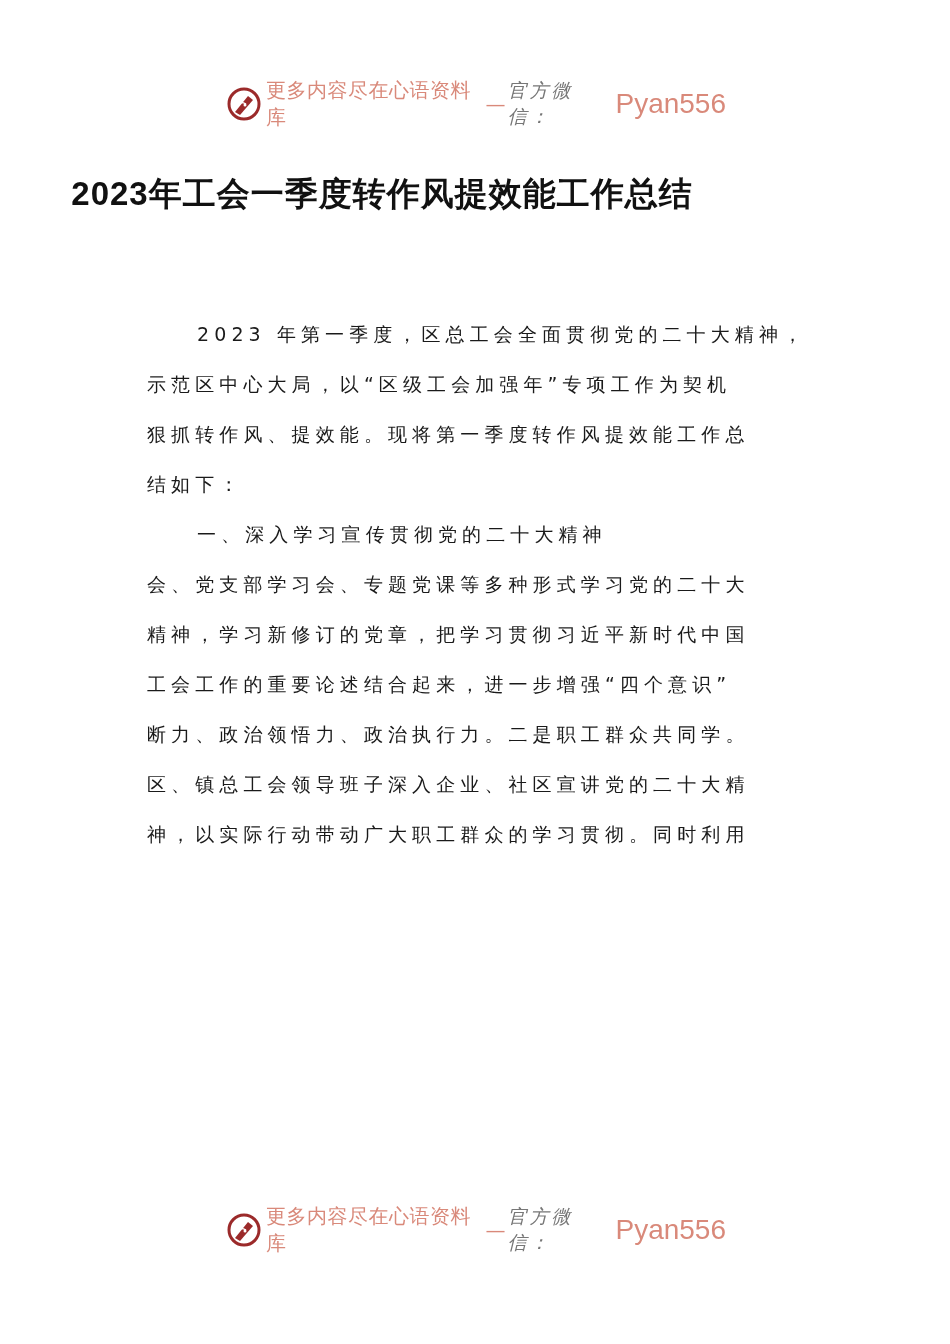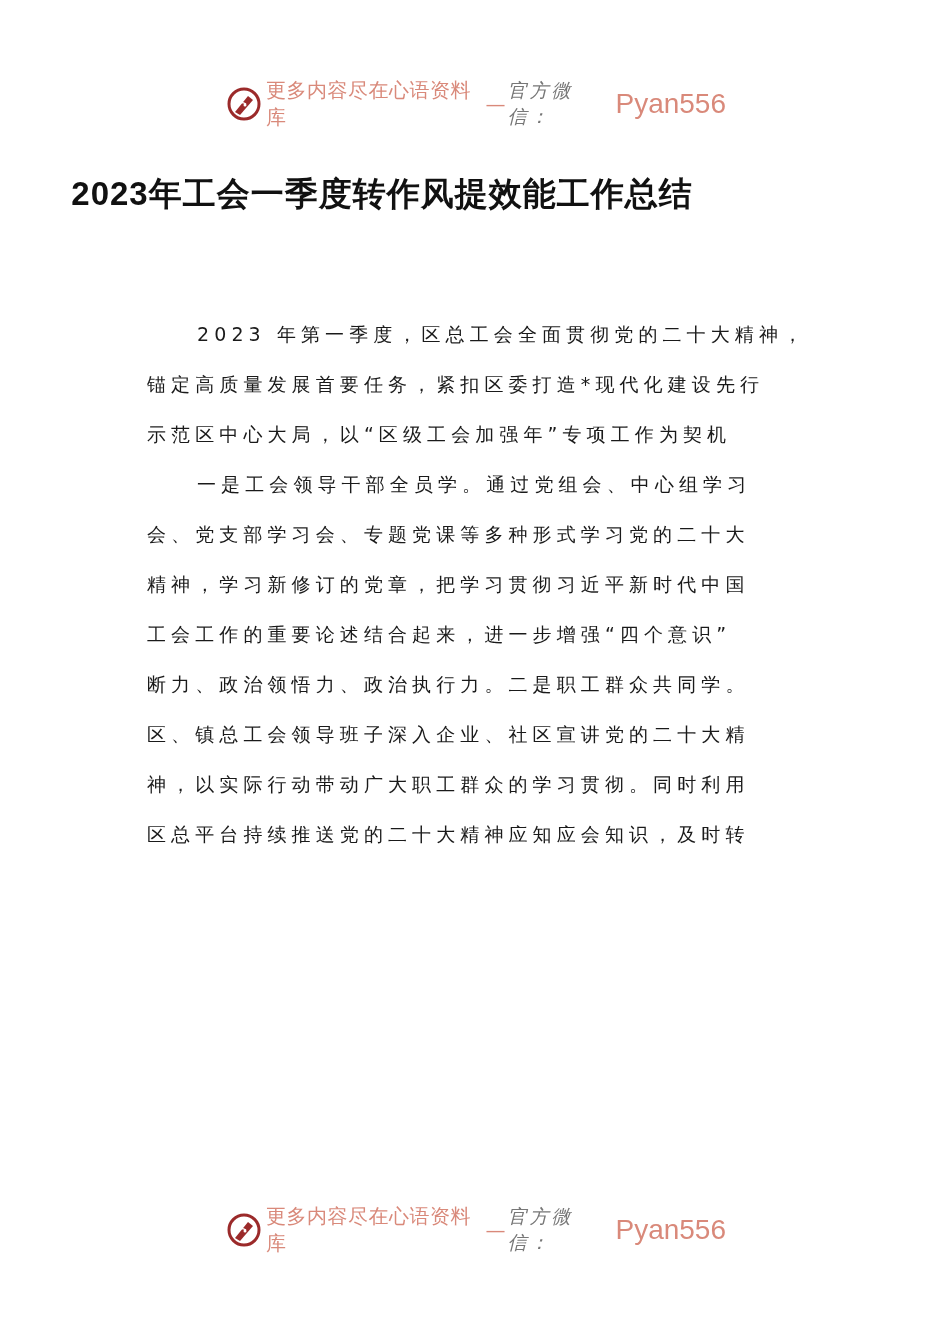--- a/index.html
+++ b/index.html
@@ -32,30 +32,30 @@
   <span class="wm-brand">更多内容尽在心语资料库</span>
   <span class="wm-dash">—</span>
   <span class="wm-label">官方微信：</span>
   <span class="wm-id">Pyan556</span>
 </div>
 
 <div class="title">2023年工会一季度转作风提效能工作总结</div>
 
 <div class="content">
   <div class="line indent">2023 年第一季度，区总工会全面贯彻党的二十大精神，</div>
-  <div class="line">锚定高质量发展首要任务，紧扣区委打造*现代化建设先行</div>
   <div class="line">示范区中心大局，以“区级工会加强年”专项工作为契机</div>
-  <div class="line indent">一是工会领导干部全员学。通过党组会、中心组学习</div>
+  <div class="line">狠抓转作风、提效能。现将第一季度转作风提效能工作总</div>
+  <div class="line">结如下：</div>
+  <div class="line indent">一、深入学习宣传贯彻党的二十大精神</div>
   <div class="line">会、党支部学习会、专题党课等多种形式学习党的二十大</div>
   <div class="line">精神，学习新修订的党章，把学习贯彻习近平新时代中国</div>
   <div class="line">工会工作的重要论述结合起来，进一步增强“四个意识”</div>
   <div class="line">断力、政治领悟力、政治执行力。二是职工群众共同学。</div>
   <div class="line">区、镇总工会领导班子深入企业、社区宣讲党的二十大精</div>
   <div class="line">神，以实际行动带动广大职工群众的学习贯彻。同时利用</div>
-  <div class="line">区总平台持续推送党的二十大精神应知应会知识，及时转</div>
 </div>
 
 <div class="watermark bottom">
   <svg class="wm-logo" viewBox="0 0 36 36">
     <circle cx="18" cy="18" r="15" fill="none" stroke="#9b2a2a" stroke-width="3"></circle>
     <path d="M9 26 L22 10 L27 14 L14 29 Z" fill="#9b2a2a"></path>
     <path d="M8 20 Q14 14 20 18" fill="none" stroke="#ffffff" stroke-width="1.5"></path>
     <circle cx="19" cy="19" r="1.5" fill="#ffffff"></circle>
   </svg>
   <span class="wm-brand">更多内容尽在心语资料库</span>

